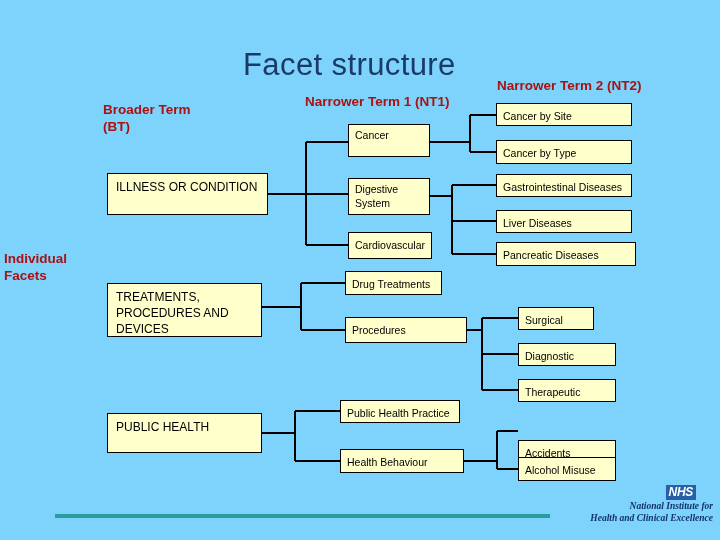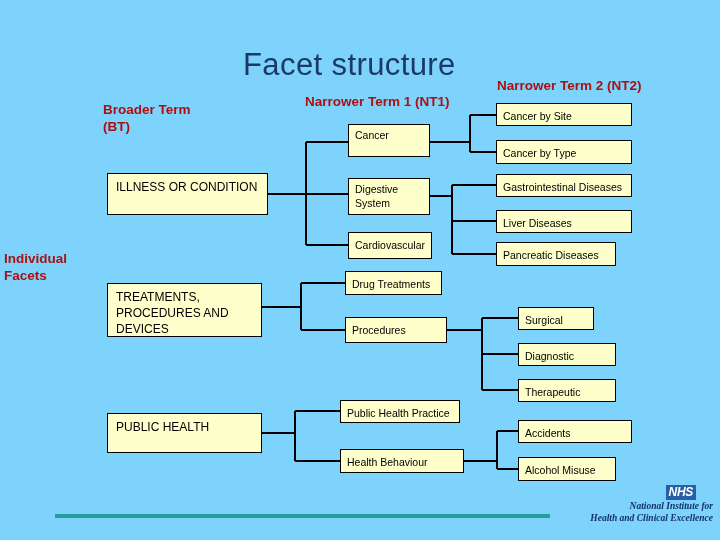--- a/index.html
+++ b/index.html
@@ -191,43 +191,43 @@
 
   <div class="node" style="left:348px; top:178px; width:82px; height:37px;">
     <div>Digestive</div>
     <div>System</div>
   </div>
 
   <div class="node mid" style="left:348px; top:232px; width:84px; height:27px;">Cardiovascular</div>
 
   <div class="node mid" style="left:345px; top:271px; width:97px; height:24px;">Drug Treatments</div>
 
-  <div class="node mid" style="left:345px; top:317px; width:102px; height:26px;">Procedures</div>
+  <div class="node mid" style="left:345px; top:317px; width:122px; height:26px;">Procedures</div>
 
   <div class="node mid" style="left:340px; top:400px; width:120px; height:23px;">Public Health Practice</div>
 
   <div class="node mid" style="left:340px; top:449px; width:124px; height:24px;">Health Behaviour</div>
 
   <div class="node mid" style="left:496px; top:103px; width:136px; height:23px;">Cancer by Site</div>
 
   <div class="node mid" style="left:496px; top:140px; width:136px; height:24px;">Cancer by Type</div>
 
   <div class="node mid" style="left:496px; top:174px; width:136px; height:23px;">Gastrointestinal Diseases</div>
 
   <div class="node mid" style="left:496px; top:210px; width:136px; height:23px;">Liver Diseases</div>
 
-  <div class="node mid" style="left:496px; top:242px; width:120px; height:24px;">Pancreatic Diseases</div>
+  <div class="node mid" style="left:496px; top:242px; width:140px; height:24px;">Pancreatic Diseases</div>
 
   <div class="node mid" style="left:518px; top:307px; width:76px; height:23px;">Surgical</div>
 
   <div class="node mid" style="left:518px; top:343px; width:98px; height:23px;">Diagnostic</div>
 
   <div class="node mid" style="left:518px; top:379px; width:98px; height:23px;">Therapeutic</div>
 
-  <div class="node mid" style="left:518px; top:420px; width:114px; height:23px;">Accidents</div>
+  <div class="node mid" style="left:518px; top:440px; width:98px; height:23px;">Accidents</div>
 
   <div class="node mid" style="left:518px; top:457px; width:98px; height:24px;">Alcohol Misuse</div>
 
   <div class="rule"></div>
 
   <div id="logo">
     <span class="nhs-badge">NHS</span>
     <span class="nhs-line">National Institute for</span>
     <span class="nhs-line">Health and Clinical Excellence</span>
   </div>

